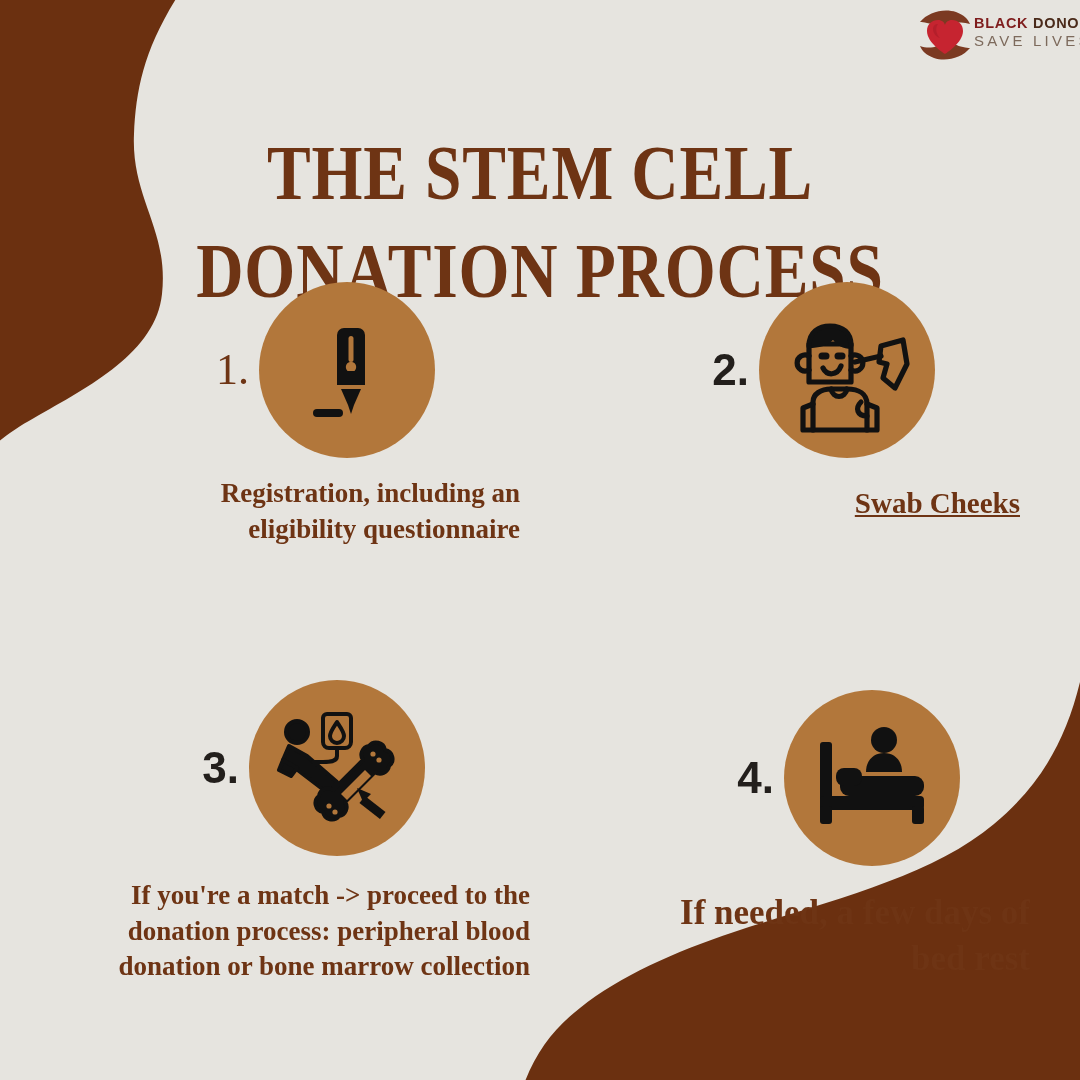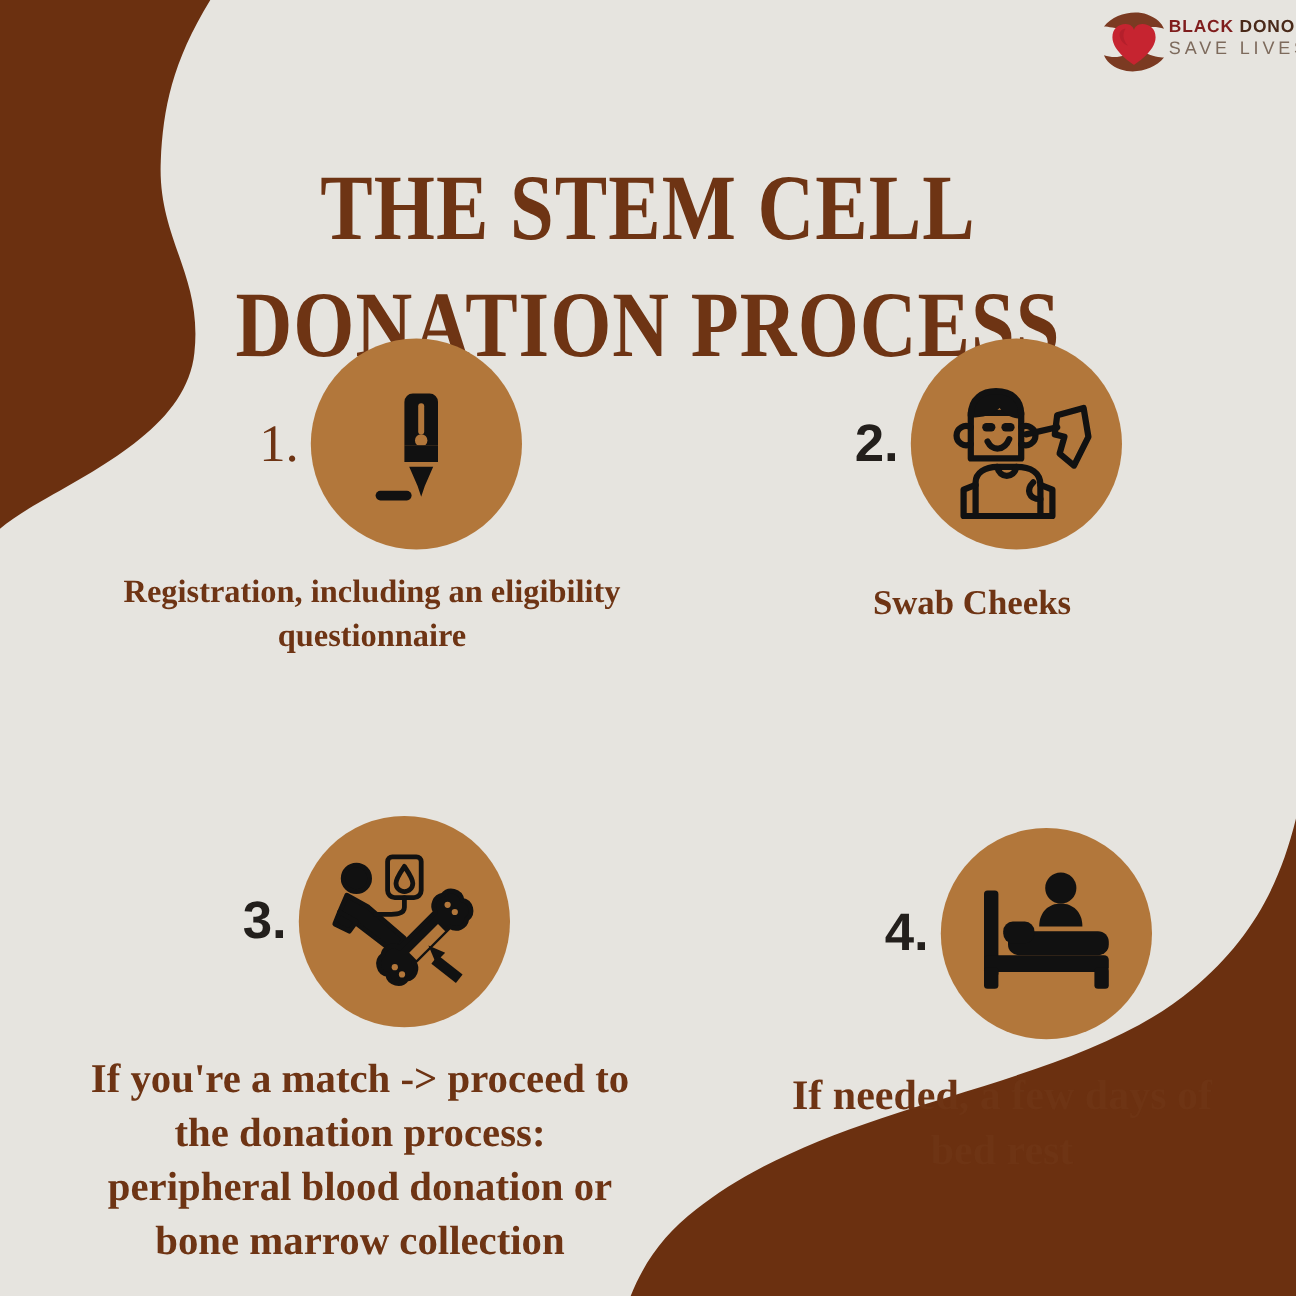--- a/index.html
+++ b/index.html
@@ -143,29 +143,30 @@
     justify-content: center;
   }
   #step-3 .circle, #step-4 .circle {
     width: 176px;
     height: 176px;
   }
   .circle svg { display: block; }
 
   .step-caption {
     margin-top: 18px;
-    text-align: center;
+    text-align: right;
     color: #6e3414;
     font-family: "Liberation Serif", serif;
     font-weight: bold;
     font-size: 27px;
     line-height: 1.32;
-  }
-  #step-2 .step-caption { font-size: 29px; margin-top: 26px; }
-  #step-3 .step-caption { font-size: 34px; margin-top: 22px; }
+    margin-left: 36px;
+  }
+  #step-2 .step-caption { font-size: 29px; margin-top: 26px; text-decoration: underline; }
+  #step-3 .step-caption { font-size: 27px; margin-top: 22px; }
   #step-4 .step-caption { font-size: 35px; margin-top: 24px; }
 </style>
 </head>
 <body>
 
 <div id="poster">
 
   <svg class="blob" id="blob-tl" viewBox="0 0 320 460" preserveAspectRatio="none">
     <path d="M0,0 L185,0 C150,55 142,95 140,140
              C137,205 175,235 168,300

